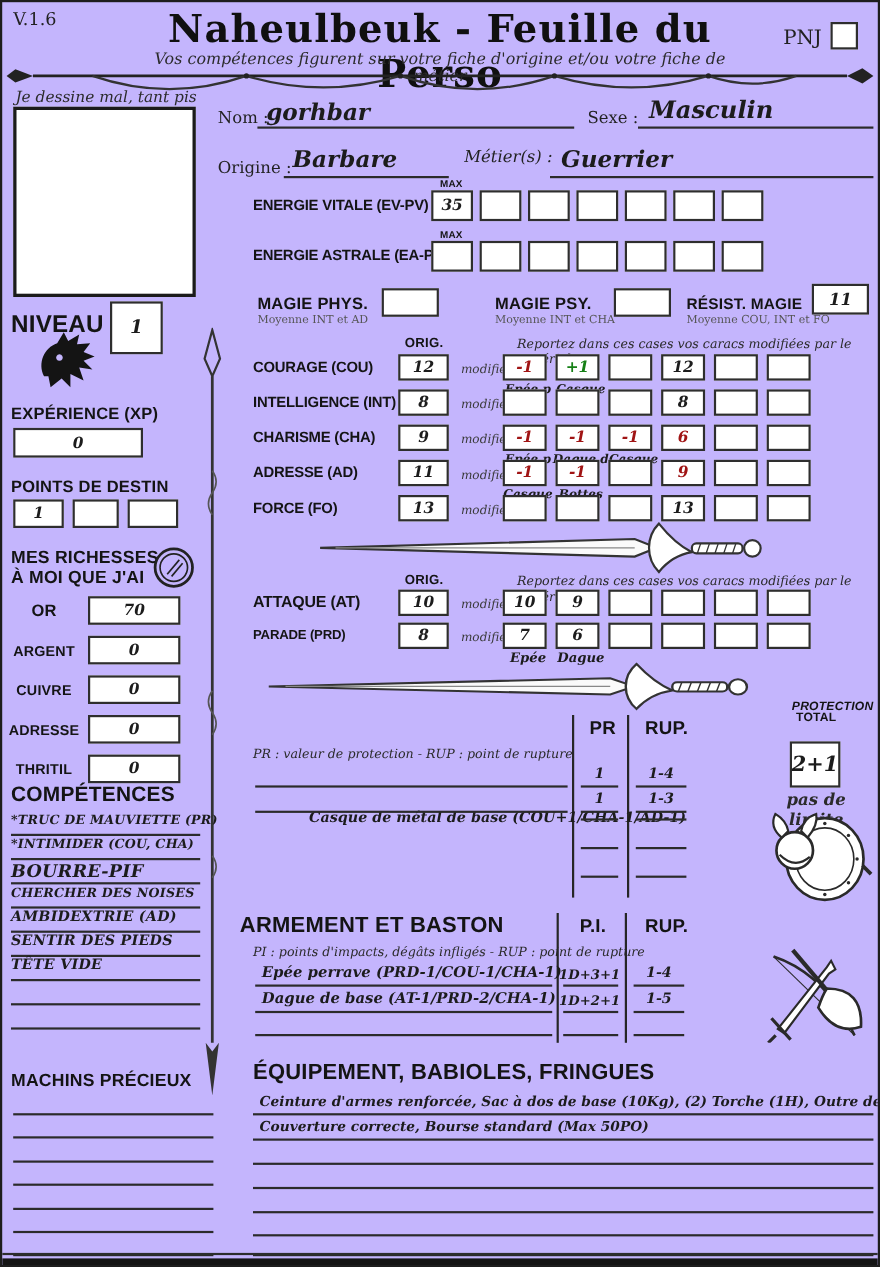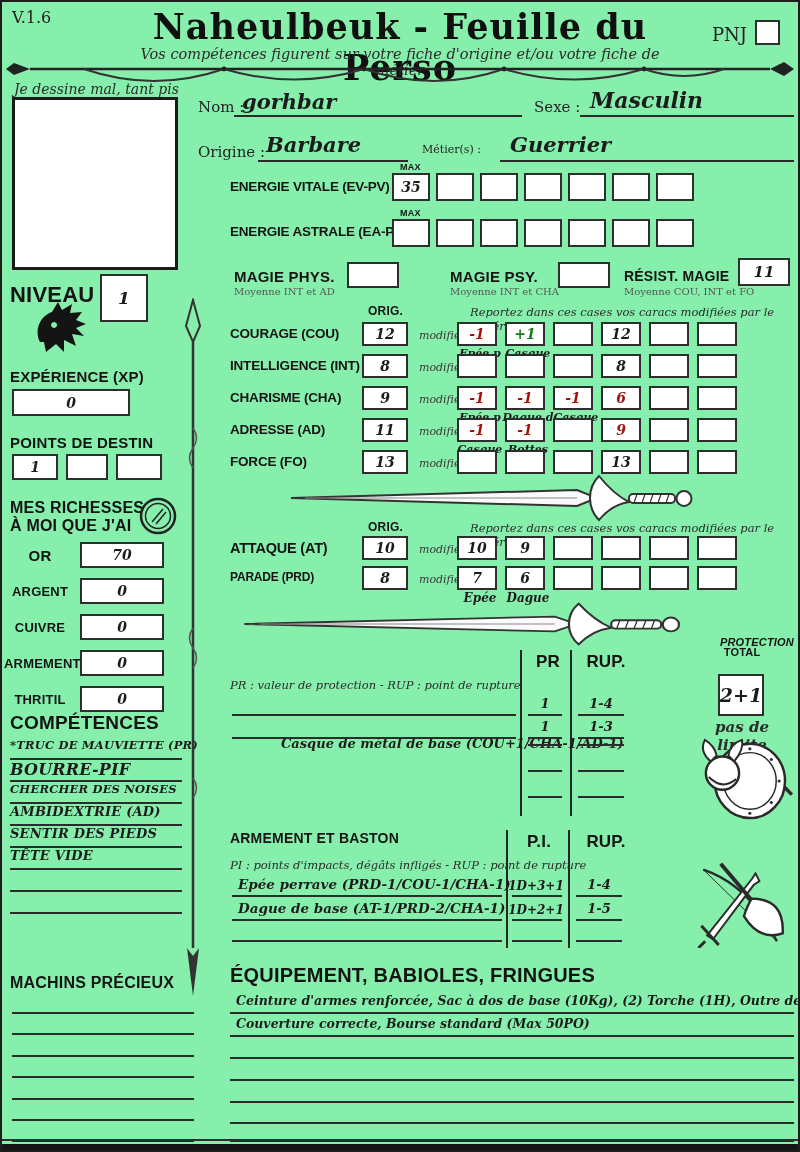--- a/index.html
+++ b/index.html
@@ -1,16 +1,16 @@
 <!DOCTYPE html>
 <html><head>
 <meta charset="utf-8">
 <style>
   html,body{margin:0;padding:0;background:#e8e8e8;}
-  .page{position:relative;width:796px;height:1148px;background:#86efac;border:2px solid #1d1d1d;
+  .page{position:relative;width:796px;height:1148px;background:#c4b5fd;border:2px solid #1d1d1d;
         font-family:"Liberation Sans",sans-serif;color:#161616;overflow:hidden;}
   .abs{position:absolute;}
   .hd{font-family:"Liberation Sans",sans-serif;font-weight:700;color:#141414;letter-spacing:.2px;}
   .sf{font-family:"DejaVu Serif",serif;color:#222;}
   .it{font-family:"DejaVu Serif",serif;font-style:italic;color:#2b2b2b;}
   .hw{font-family:"DejaVu Serif",serif;font-style:italic;font-weight:700;color:#1c1c1c;}
   .box{border:2px solid #2e2e2e;background:#fff;box-sizing:border-box;display:flex;align-items:center;justify-content:center;}
   .ln{border-bottom:2px solid #2b2b2b;}
   .title{font-family:"DejaVu Serif",serif;font-weight:700;font-size:35px;letter-spacing:1px;color:#101010;}
   .subtitle{font-size:14.5px;}
@@ -103,35 +103,36 @@
         <span class="hw" style="font-size:14px;">0</span>
       </div>
   </div>
   <div class="abs" style="left:0;top:612px;height:26px;width:180px;">
     <div class="wlabel hd" style="top:6px;">CUIVRE</div>
     <div class="wbox box">
         <span class="hw" style="font-size:14px;">0</span>
       </div>
   </div>
   <div class="abs" style="left:0;top:648px;height:26px;width:180px;">
-    <div class="wlabel hd" style="top:6px;">ARMEMENT</div>
+    <div class="wlabel hd" style="top:6px;">ADRESSE</div>
     <div class="wbox box">
         <span class="hw" style="font-size:14px;">0</span>
       </div>
   </div>
   <div class="abs" style="left:0;top:684px;height:26px;width:180px;">
     <div class="wlabel hd" style="top:6px;">THRITIL</div>
     <div class="wbox box">
         <span class="hw" style="font-size:14px;">0</span>
       </div>
   </div>
 
   <div class="abs hd" style="left:8px;top:710px;font-size:19px;">COMPÉTENCES</div>
   <div class="abs" style="left:8px;top:736px;width:172px;">
     <div class="skitem">*TRUC DE MAUVIETTE (PR)</div>
+    <div class="skitem">*INTIMIDER (COU, CHA)</div>
     <div class="skitem" style="font-size:16px;">BOURRE-PIF</div>
     <div class="skitem">CHERCHER DES NOISES</div>
     <div class="skitem" style="font-size:13px;">AMBIDEXTRIE (AD)</div>
     <div class="skitem" style="font-size:13px;">SENTIR DES PIEDS</div>
     <div class="skitem" style="font-size:13px;">TÊTE VIDE</div>
     <div class="skitem"></div>
     <div class="skitem"></div>
   </div>
 
   <div class="abs hd" style="left:8px;top:972px;font-size:16px;">MACHINS PRÉCIEUX</div>
@@ -153,21 +154,21 @@
   <div class="abs sf" style="left:196px;top:96px;font-size:15px;">Nom :</div>
   <div class="abs hw" style="left:240px;top:87px;font-size:21px;">gorhbar</div>
   <div class="abs ln" style="left:232px;top:93px;width:288px;height:20px;"></div>
   <div class="abs sf" style="left:532px;top:96px;font-size:15px;">Sexe :</div>
   <div class="abs hw" style="left:588px;top:85px;font-size:22px;">Masculin</div>
   <div class="abs ln" style="left:578px;top:93px;width:214px;height:20px;"></div>
 
   <div class="abs sf" style="left:196px;top:141px;font-size:15px;">Origine :</div>
   <div class="abs hw" style="left:264px;top:130px;font-size:21px;">Barbare</div>
   <div class="abs ln" style="left:256px;top:138px;width:150px;height:20px;"></div>
-  <div class="abs sf" style="left:420px;top:141px;font-size:11px;">Métier(s) :</div>
+  <div class="abs sf" style="left:420px;top:131px;font-size:15px;font-style:italic;">Métier(s) :</div>
   <div class="abs hw" style="left:508px;top:130px;font-size:21px;">Guerrier</div>
   <div class="abs ln" style="left:498px;top:138px;width:294px;height:20px;"></div>
 
   <div class="abs hd" style="left:228px;top:177px;font-size:13.5px;letter-spacing:-0.2px;">ENERGIE VITALE (EV-PV)</div>
   <div class="abs hd" style="left:398px;top:160px;font-size:9px;">MAX</div>
   <div class="abs eboxes" style="left:390px;top:171px;">
     <div class="box ebox">
         <span class="hw" style="font-size:14px;">35</span>
       </div>
     <div class="box ebox"></div>
@@ -477,21 +478,21 @@
     <path d="M16,42 q14,14 28,2" fill="none" stroke="#2a2a2a" stroke-width="2"></path>
     <g fill="#2a2a2a">
         <circle cx="58" cy="13" r="1.6"></circle>
         <circle cx="80" cy="24" r="1.6"></circle>
         <circle cx="88" cy="46" r="1.6"></circle>
         <circle cx="80" cy="68" r="1.6"></circle>
         <circle cx="58" cy="79" r="1.6"></circle>
       </g>
   </svg>
 
-  <div class="abs hd" style="left:228px;top:828px;font-size:14px;">ARMEMENT ET BASTON</div>
+  <div class="abs hd" style="left:216px;top:828px;font-size:20px;">ARMEMENT ET BASTON</div>
   <div class="abs it" style="left:228px;top:856px;font-size:11.5px;">PI : points d'impacts, dégâts infligés - RUP : point de rupture</div>
   <div class="abs hd cellv" style="left:510px;top:830px;width:54px;font-size:17px;">P.I.</div>
   <div class="abs hd cellv" style="left:574px;top:830px;width:60px;font-size:17px;">RUP.</div>
   <div class="vline" style="left:504px;top:828px;height:118px;"></div>
   <div class="vline" style="left:566px;top:828px;height:118px;"></div>
 
   <div class="abs hw" style="left:236px;top:874px;font-size:13.5px;white-space:nowrap;">Epée perrave (PRD-1/COU-1/CHA-1)</div>
   <div class="abs ln" style="left:230px;top:875px;width:270px;height:18px;"></div>
   <div class="abs hw cellv" style="left:506px;top:877px;width:56px;font-size:12px;">1D+3+1</div>
   <div class="abs ln" style="left:510px;top:875px;width:50px;height:18px;"></div>

